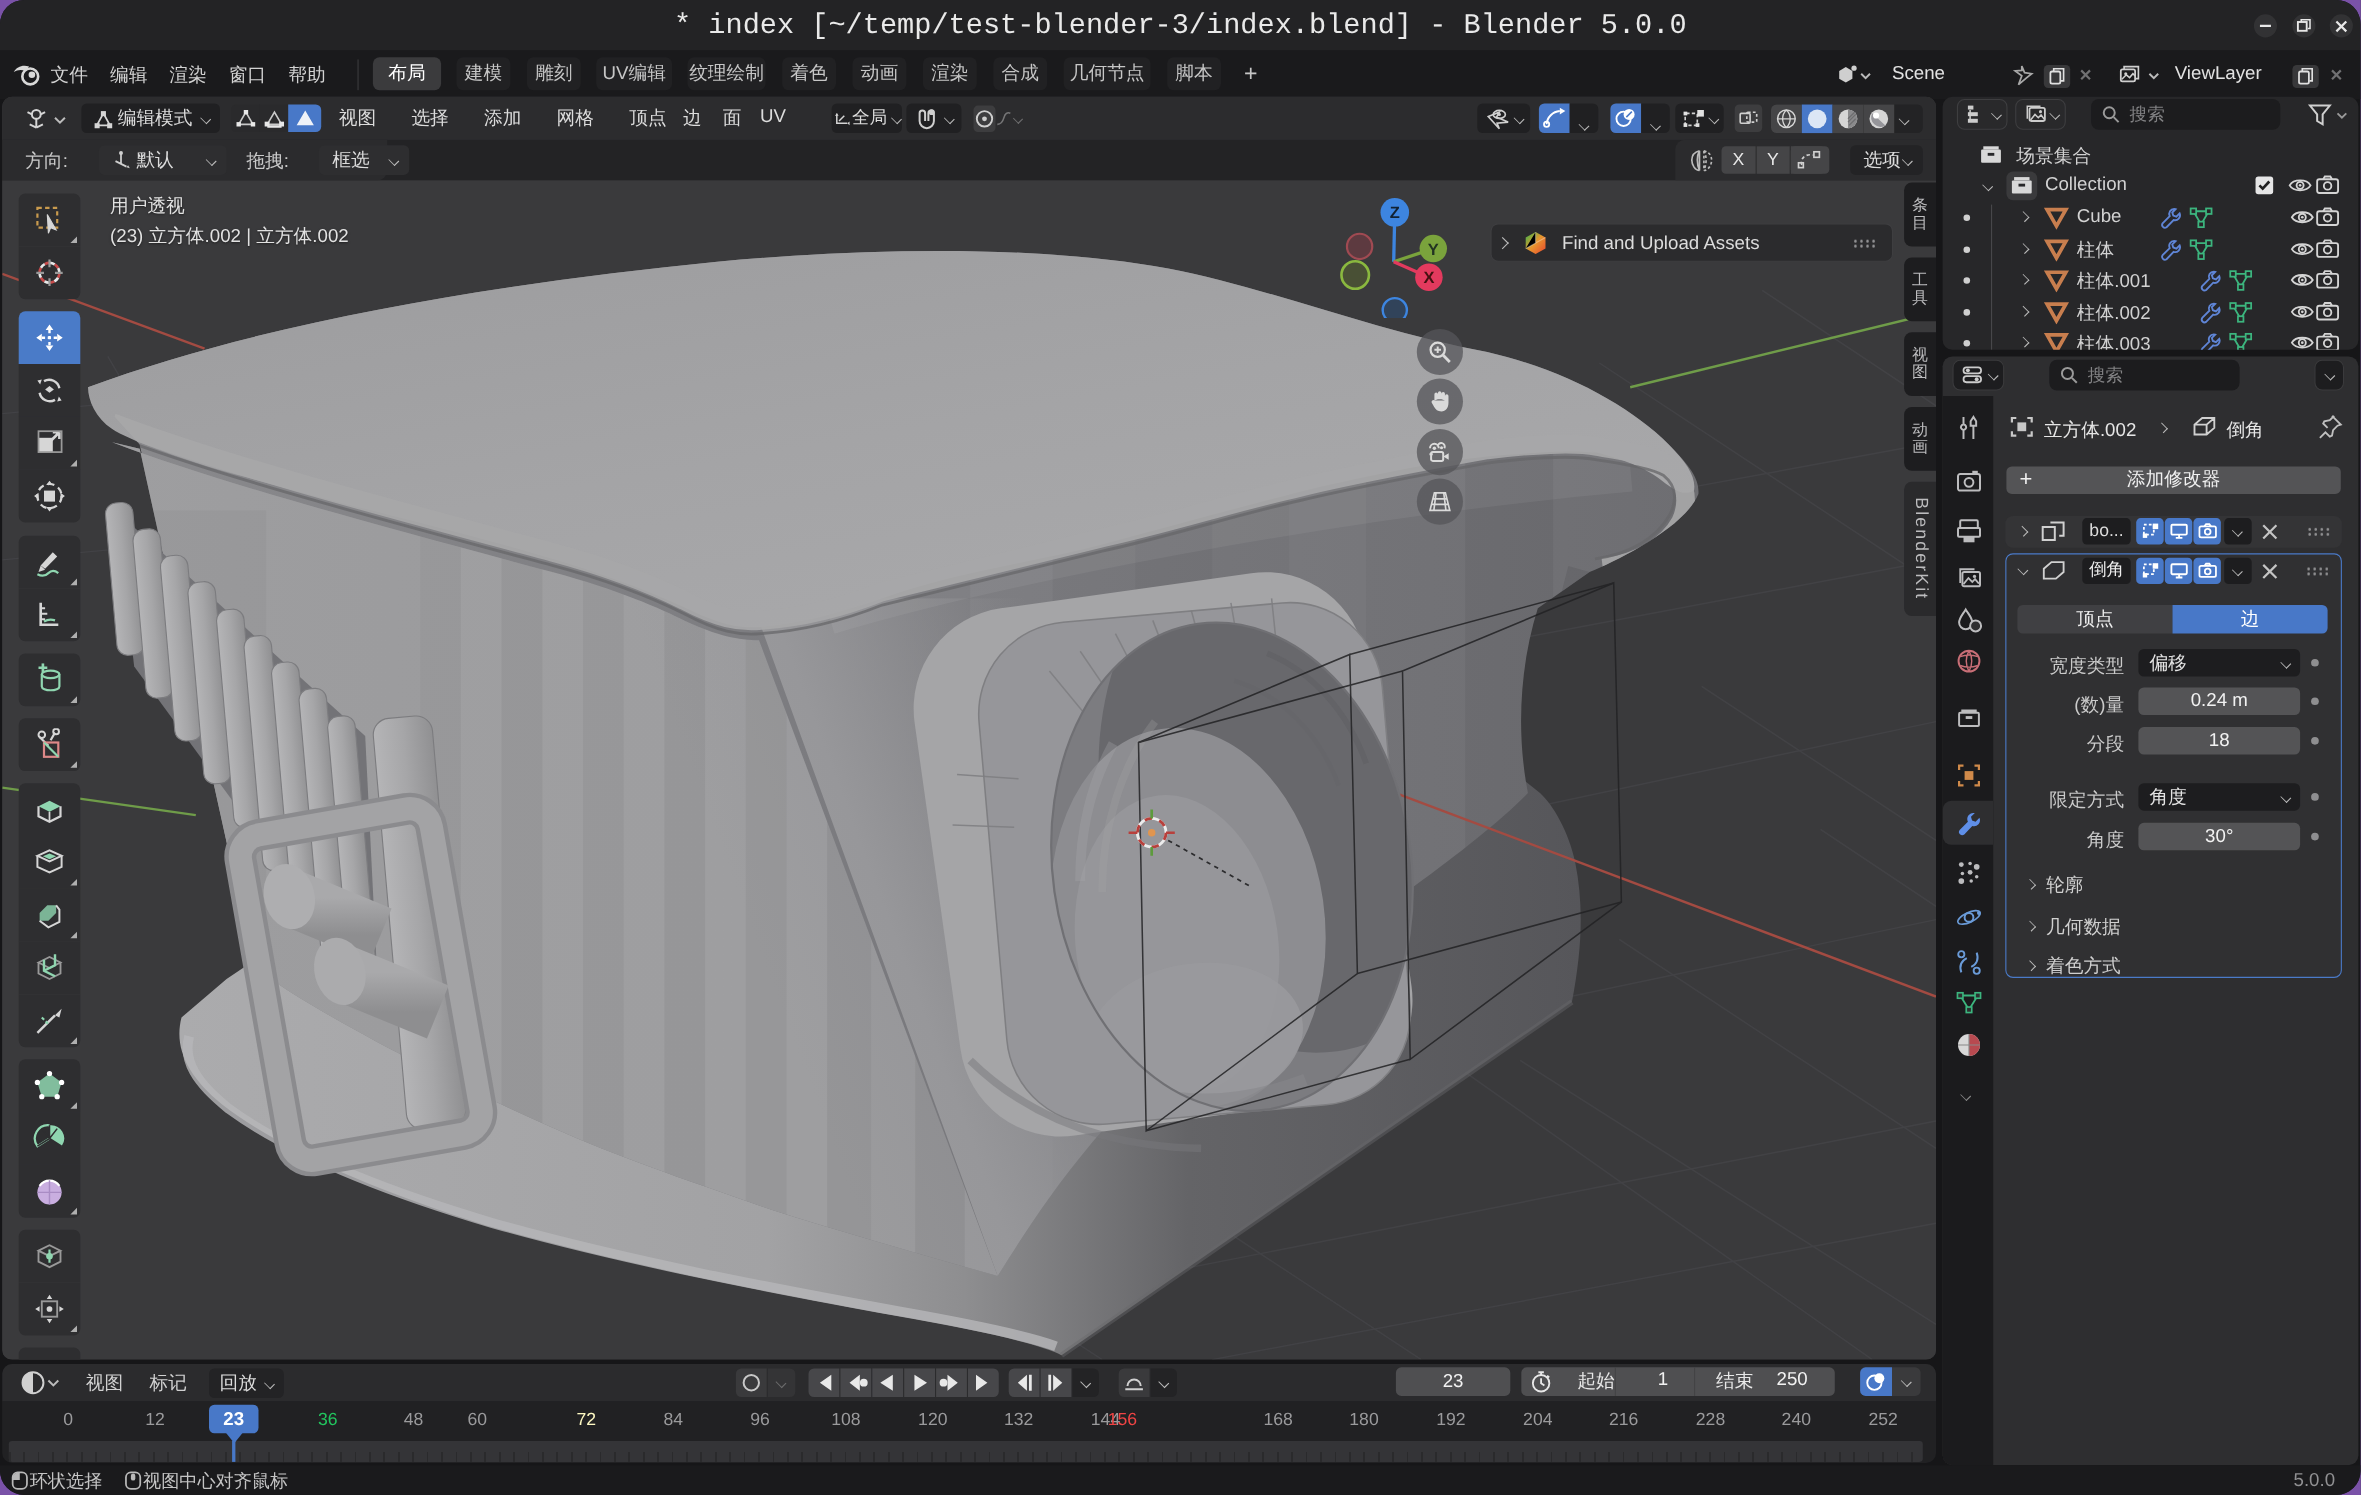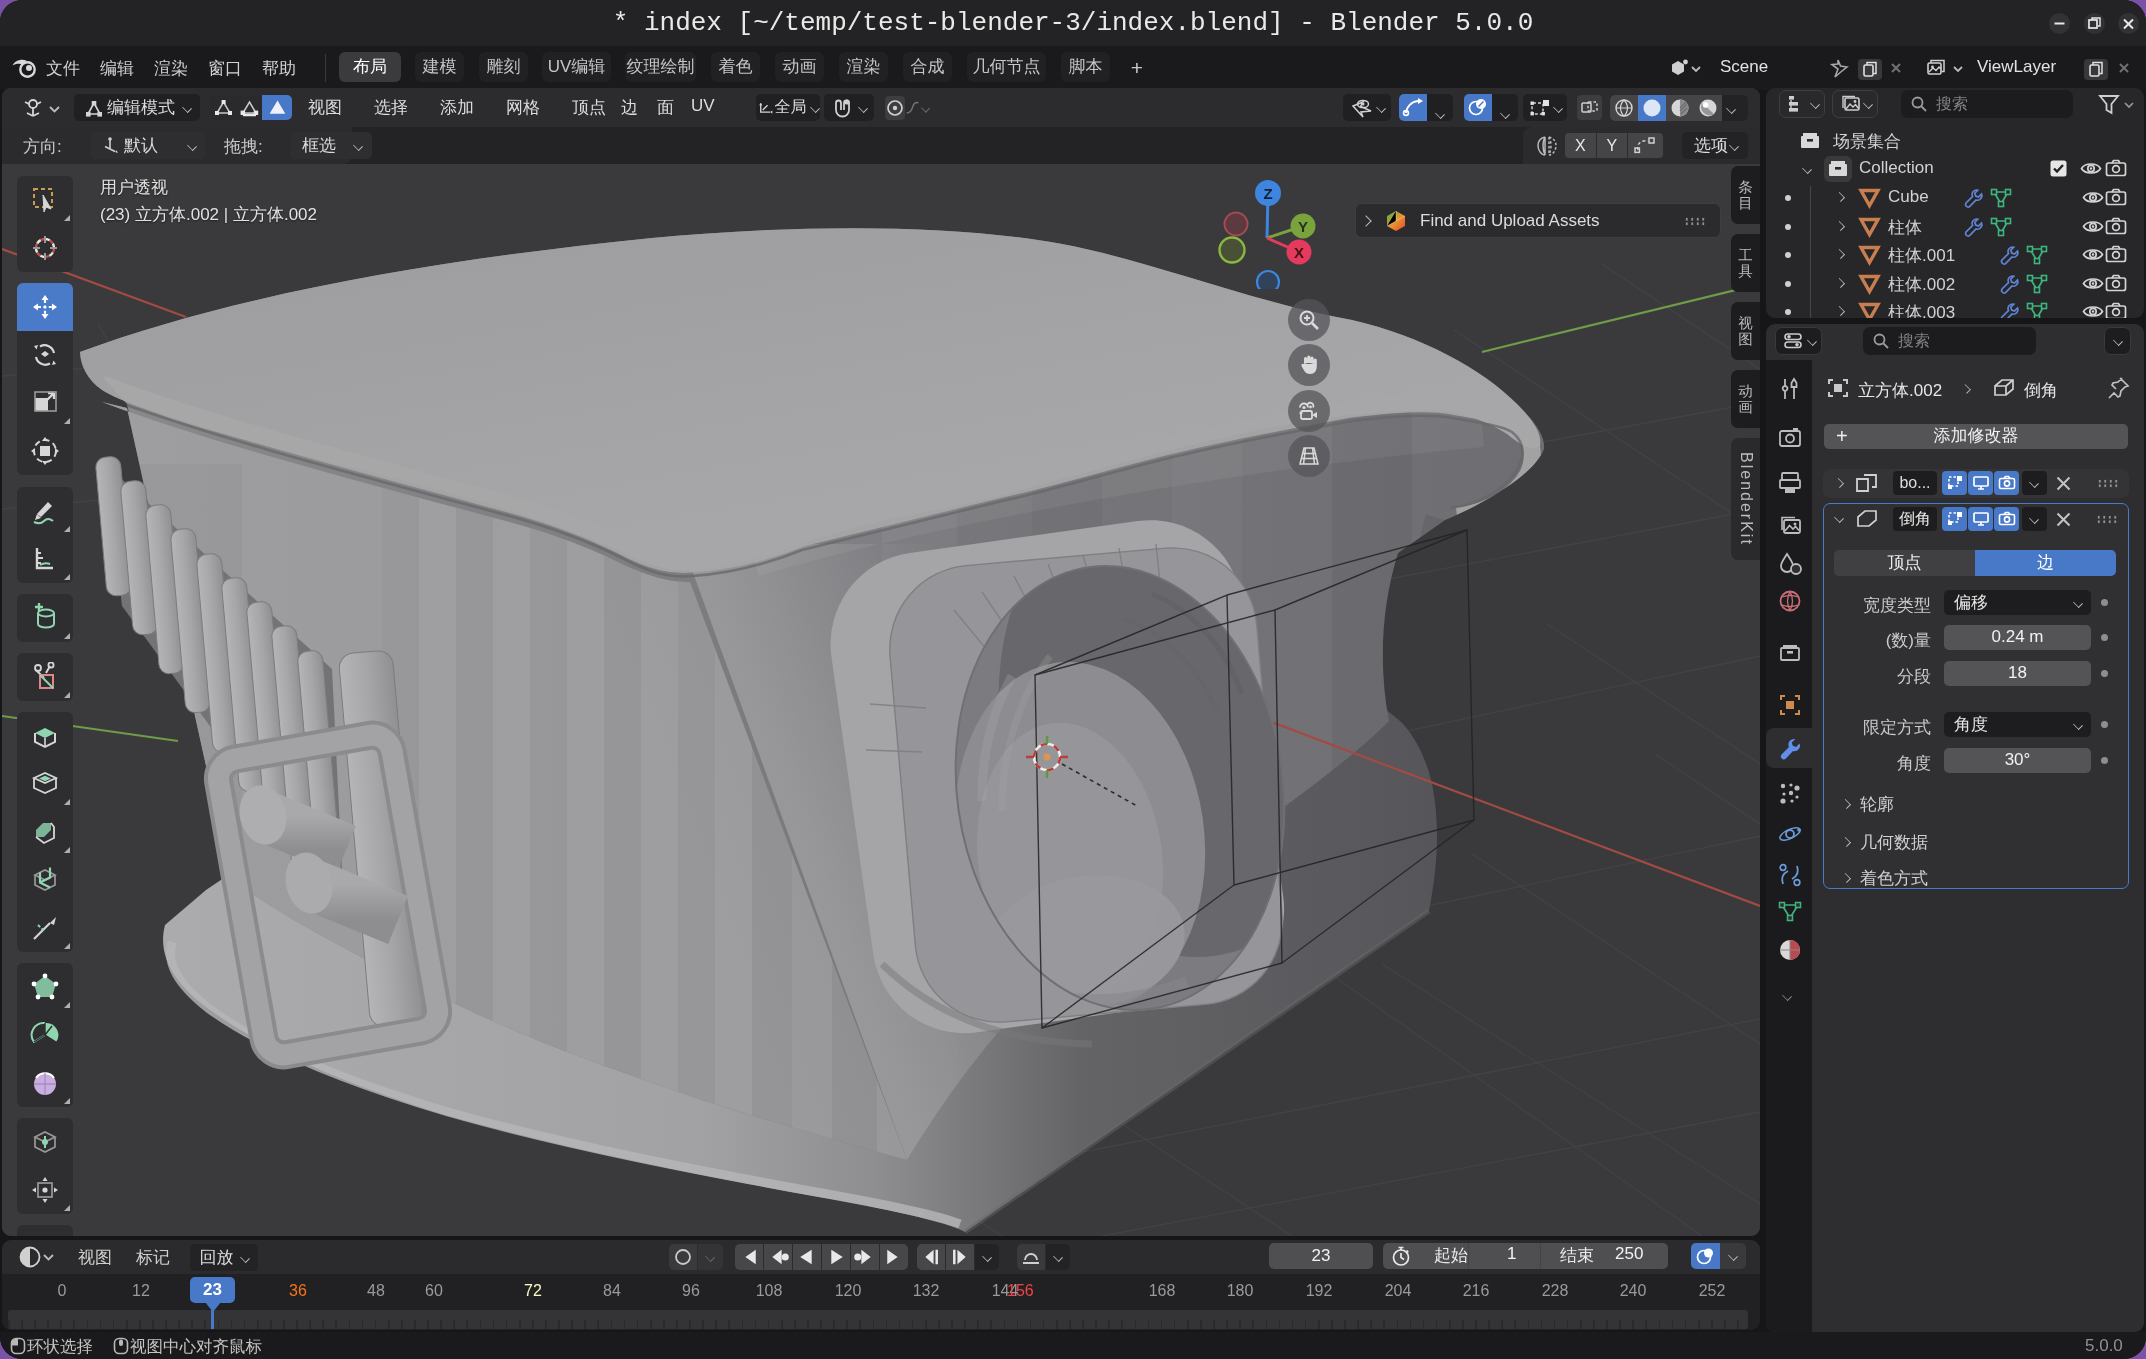--- a/index.html
+++ b/index.html
@@ -1217,21 +1217,21 @@
   <div class="abs" style="left:1689px;top:3px;width:29px;height:26px;background:#4878c8;border-radius:5px 0 0 5px"><svg width="29" height="26" viewBox="0 0 29 26">
           <circle cx="13" cy="14" r="6.5" fill="none" stroke="#fff" stroke-width="1.7"></circle>
           <circle cx="17.5" cy="10" r="4.5" fill="#fff"></circle>
         </svg></div>
   <div class="abs" style="left:1718px;top:3px;width:26px;height:26px;background:#3a3a3c;border-radius:0 5px 5px 0">
         <span class="chevd" style="left:9px;top:9px"></span>
       </div>
   <div id="ruler" style="position:absolute;left:0;top:34px;width:1758px;height:36px;background:#212123">
         <span class="abs" style="left:30px;top:8px;width:60px;text-align:center;font-size:16px;color:#9a9a9c">0</span>
         <span class="abs" style="left:109px;top:8px;width:60px;text-align:center;font-size:16px;color:#9a9a9c">12</span>
-        <span class="abs" style="left:266px;top:8px;width:60px;text-align:center;font-size:16px;color:#f97316">36</span>
+        <span class="abs" style="left:266px;top:8px;width:60px;text-align:center;font-size:16px;color:#22c55e">36</span>
         <span class="abs" style="left:344px;top:8px;width:60px;text-align:center;font-size:16px;color:#9a9a9c">48</span>
         <span class="abs" style="left:423px;top:8px;width:60px;text-align:left;font-size:16px;color:#9a9a9c">60</span>
         <span class="abs" style="left:501px;top:8px;width:60px;text-align:center;font-size:16px;color:#fef9c3">72</span>
         <span class="abs" style="left:580px;top:8px;width:60px;text-align:center;font-size:16px;color:#9a9a9c">84</span>
         <span class="abs" style="left:659px;top:8px;width:60px;text-align:center;font-size:16px;color:#9a9a9c">96</span>
         <span class="abs" style="left:737px;top:8px;width:60px;text-align:center;font-size:16px;color:#9a9a9c">108</span>
         <span class="abs" style="left:816px;top:8px;width:60px;text-align:center;font-size:16px;color:#9a9a9c">120</span>
         <span class="abs" style="left:894px;top:8px;width:60px;text-align:center;font-size:16px;color:#9a9a9c">132</span>
         <span class="abs" style="left:973px;top:8px;width:60px;text-align:center;font-size:16px;color:#9a9a9c">144</span>
         <span class="abs" style="left:1005px;top:8px;width:60px;text-align:left;font-size:16px;color:#ef4444">156</span>

